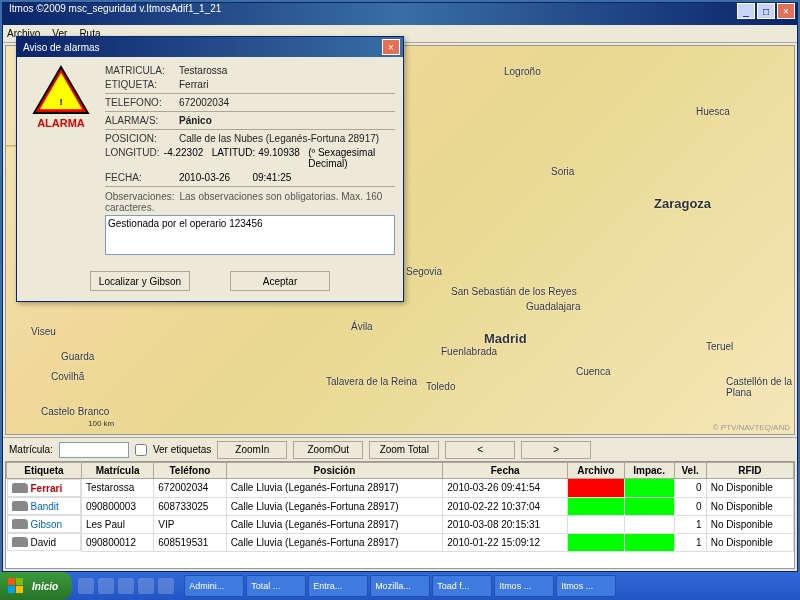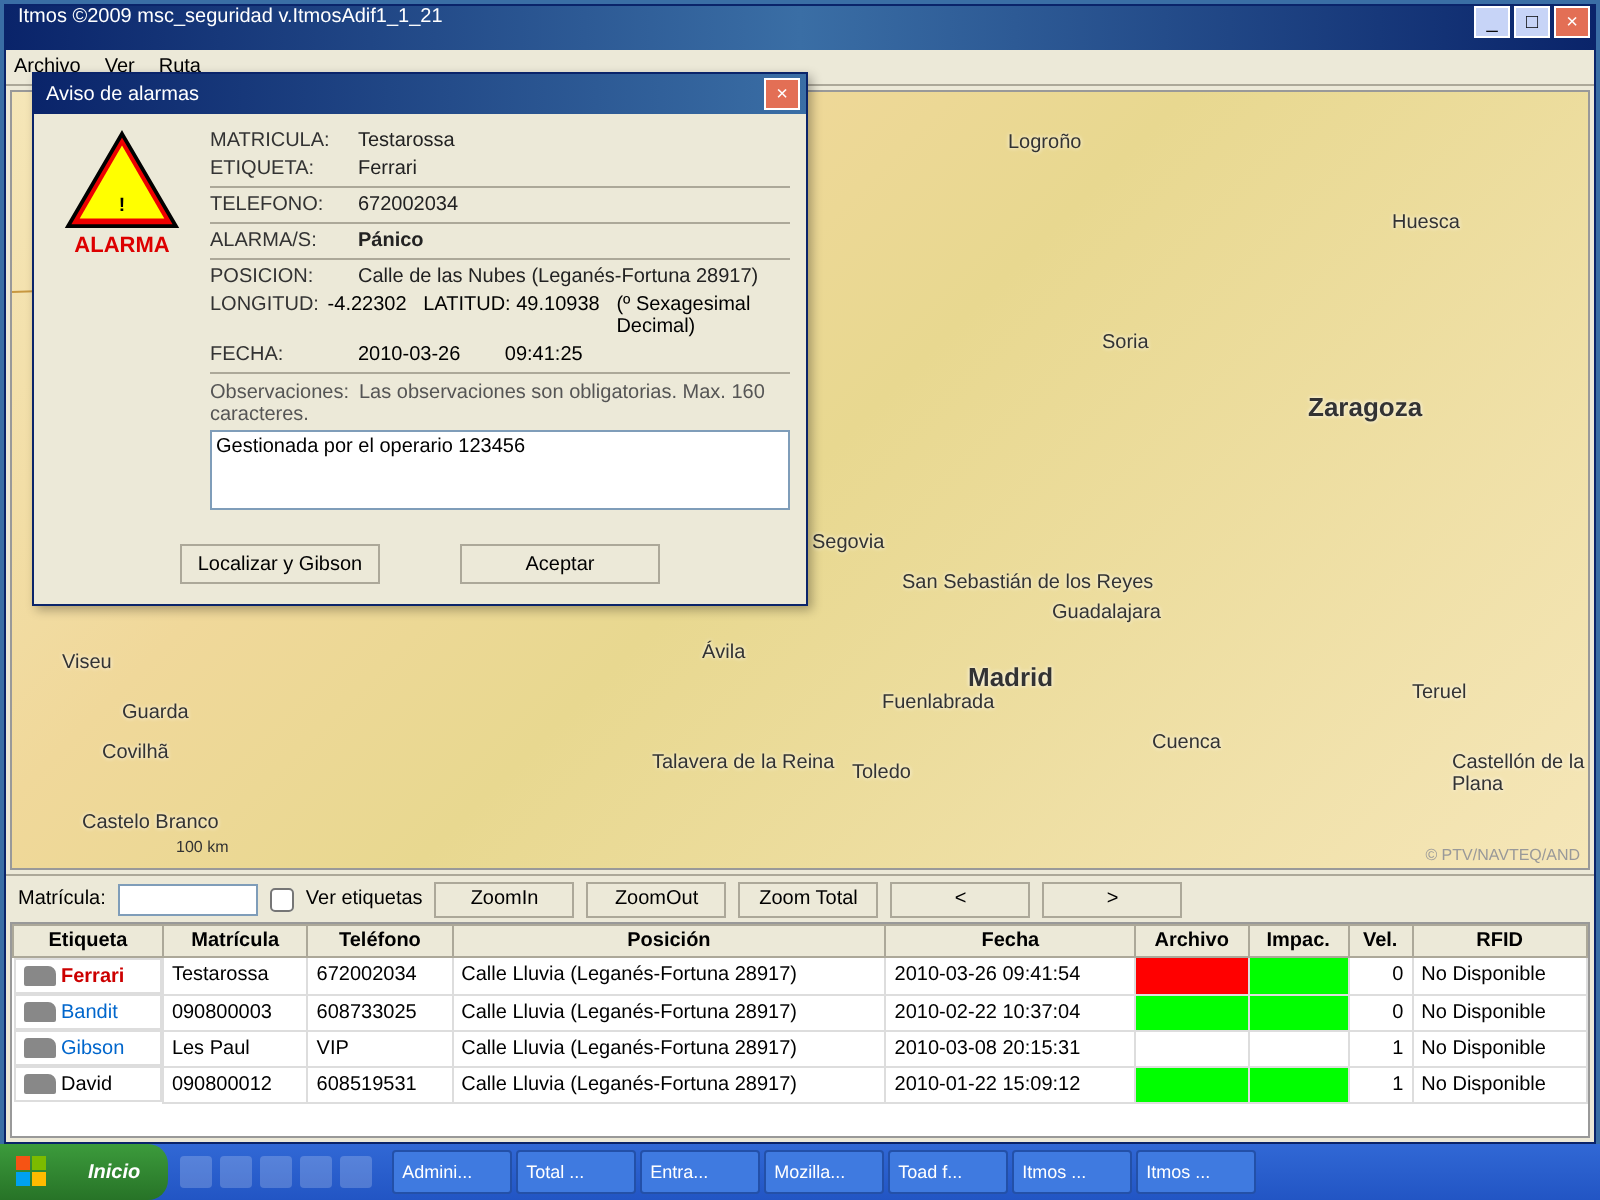--- a/index.html
+++ b/index.html
@@ -27,21 +27,21 @@
 table { width: 100%; border-collapse: collapse; font-size: 10px; }
 th { background: #ece9d8; border: 1px solid #aca899; padding: 2px 4px; font-weight: bold; text-align: center; }
 td { border: 1px solid #ddd; padding: 1px 4px; height: 18px; white-space: nowrap; }
 td.etq { display: flex; align-items: center; gap: 3px; }
 .icon-car { width: 16px; height: 10px; background: #888; border-radius: 2px 4px 1px 1px; display: inline-block; }
 .etq-red { color: #c00; font-weight: bold; }
 .etq-blue { color: #06c; font-weight: normal; }
 .cell-red { background: #f00; }
 .cell-green { background: #0f0; }
 .taskbar { position: absolute; left: 0; right: 0; bottom: 0; height: 28px; background: linear-gradient(to bottom, #3168d5, #2255c4); display: flex; align-items: center; }
-.start-btn { height: 28px; padding: 0 14px 0 8px; background: linear-gradient(to bottom, #3c9b3c, #277327); color: #fff; font-weight: bold; font-style: italic; font-size: 12px; display: flex; align-items: center; gap: 20px; border-radius: 0 10px 10px 0; cursor: pointer; }
+.start-btn { height: 28px; padding: 0 14px 0 8px; background: linear-gradient(to bottom, #3c9b3c, #277327); color: #fff; font-weight: bold; font-style: italic; font-size: 12px; display: flex; align-items: center; gap: 8px; border-radius: 0 10px 10px 0; cursor: pointer; }
 .tb-icons { display: flex; gap: 4px; padding: 0 6px; }
 .tb-icon { width: 16px; height: 16px; background: #fff3; border-radius: 2px; }
 .tb-tasks { flex: 1; display: flex; gap: 2px; padding: 16px 4px; overflow: hidden; }
 .tb-task { height: 22px; min-width: 60px; max-width: 90px; background: #3f7ae0; border: 1px solid #2350a8; color: #fff; font-size: 9px; padding: 0 4px; display: flex; align-items: center; overflow: hidden; cursor: pointer; border-radius: 2px; }
 .tb-tray { display: flex; align-items: center; gap: 4px; padding: 0 8px; background: #1d92e0; height: 28px; color: #fff; font-size: 10px; }
 
 .dialog { position: absolute; left: 16px; top: 36px; width: 388px; background: #ece9d8; border: 1px solid #0a246a; box-shadow: 2px 2px 5px rgba(0,0,0,0.3); }
 .dialog .dlg-title { height: 20px; background: linear-gradient(to right, #0a246a, #3a6ea5); color: #fff; display: flex; align-items: center; padding: 0 3px 0 6px; font-size: 11px; }
 .dlg-title span:first-child { flex: 1; }
 .dlg-close { width: 18px; height: 16px; background: #e36f55; color: #fff; display: flex; align-items: center; justify-content: center; cursor: pointer; border: 1px solid #fff; }

